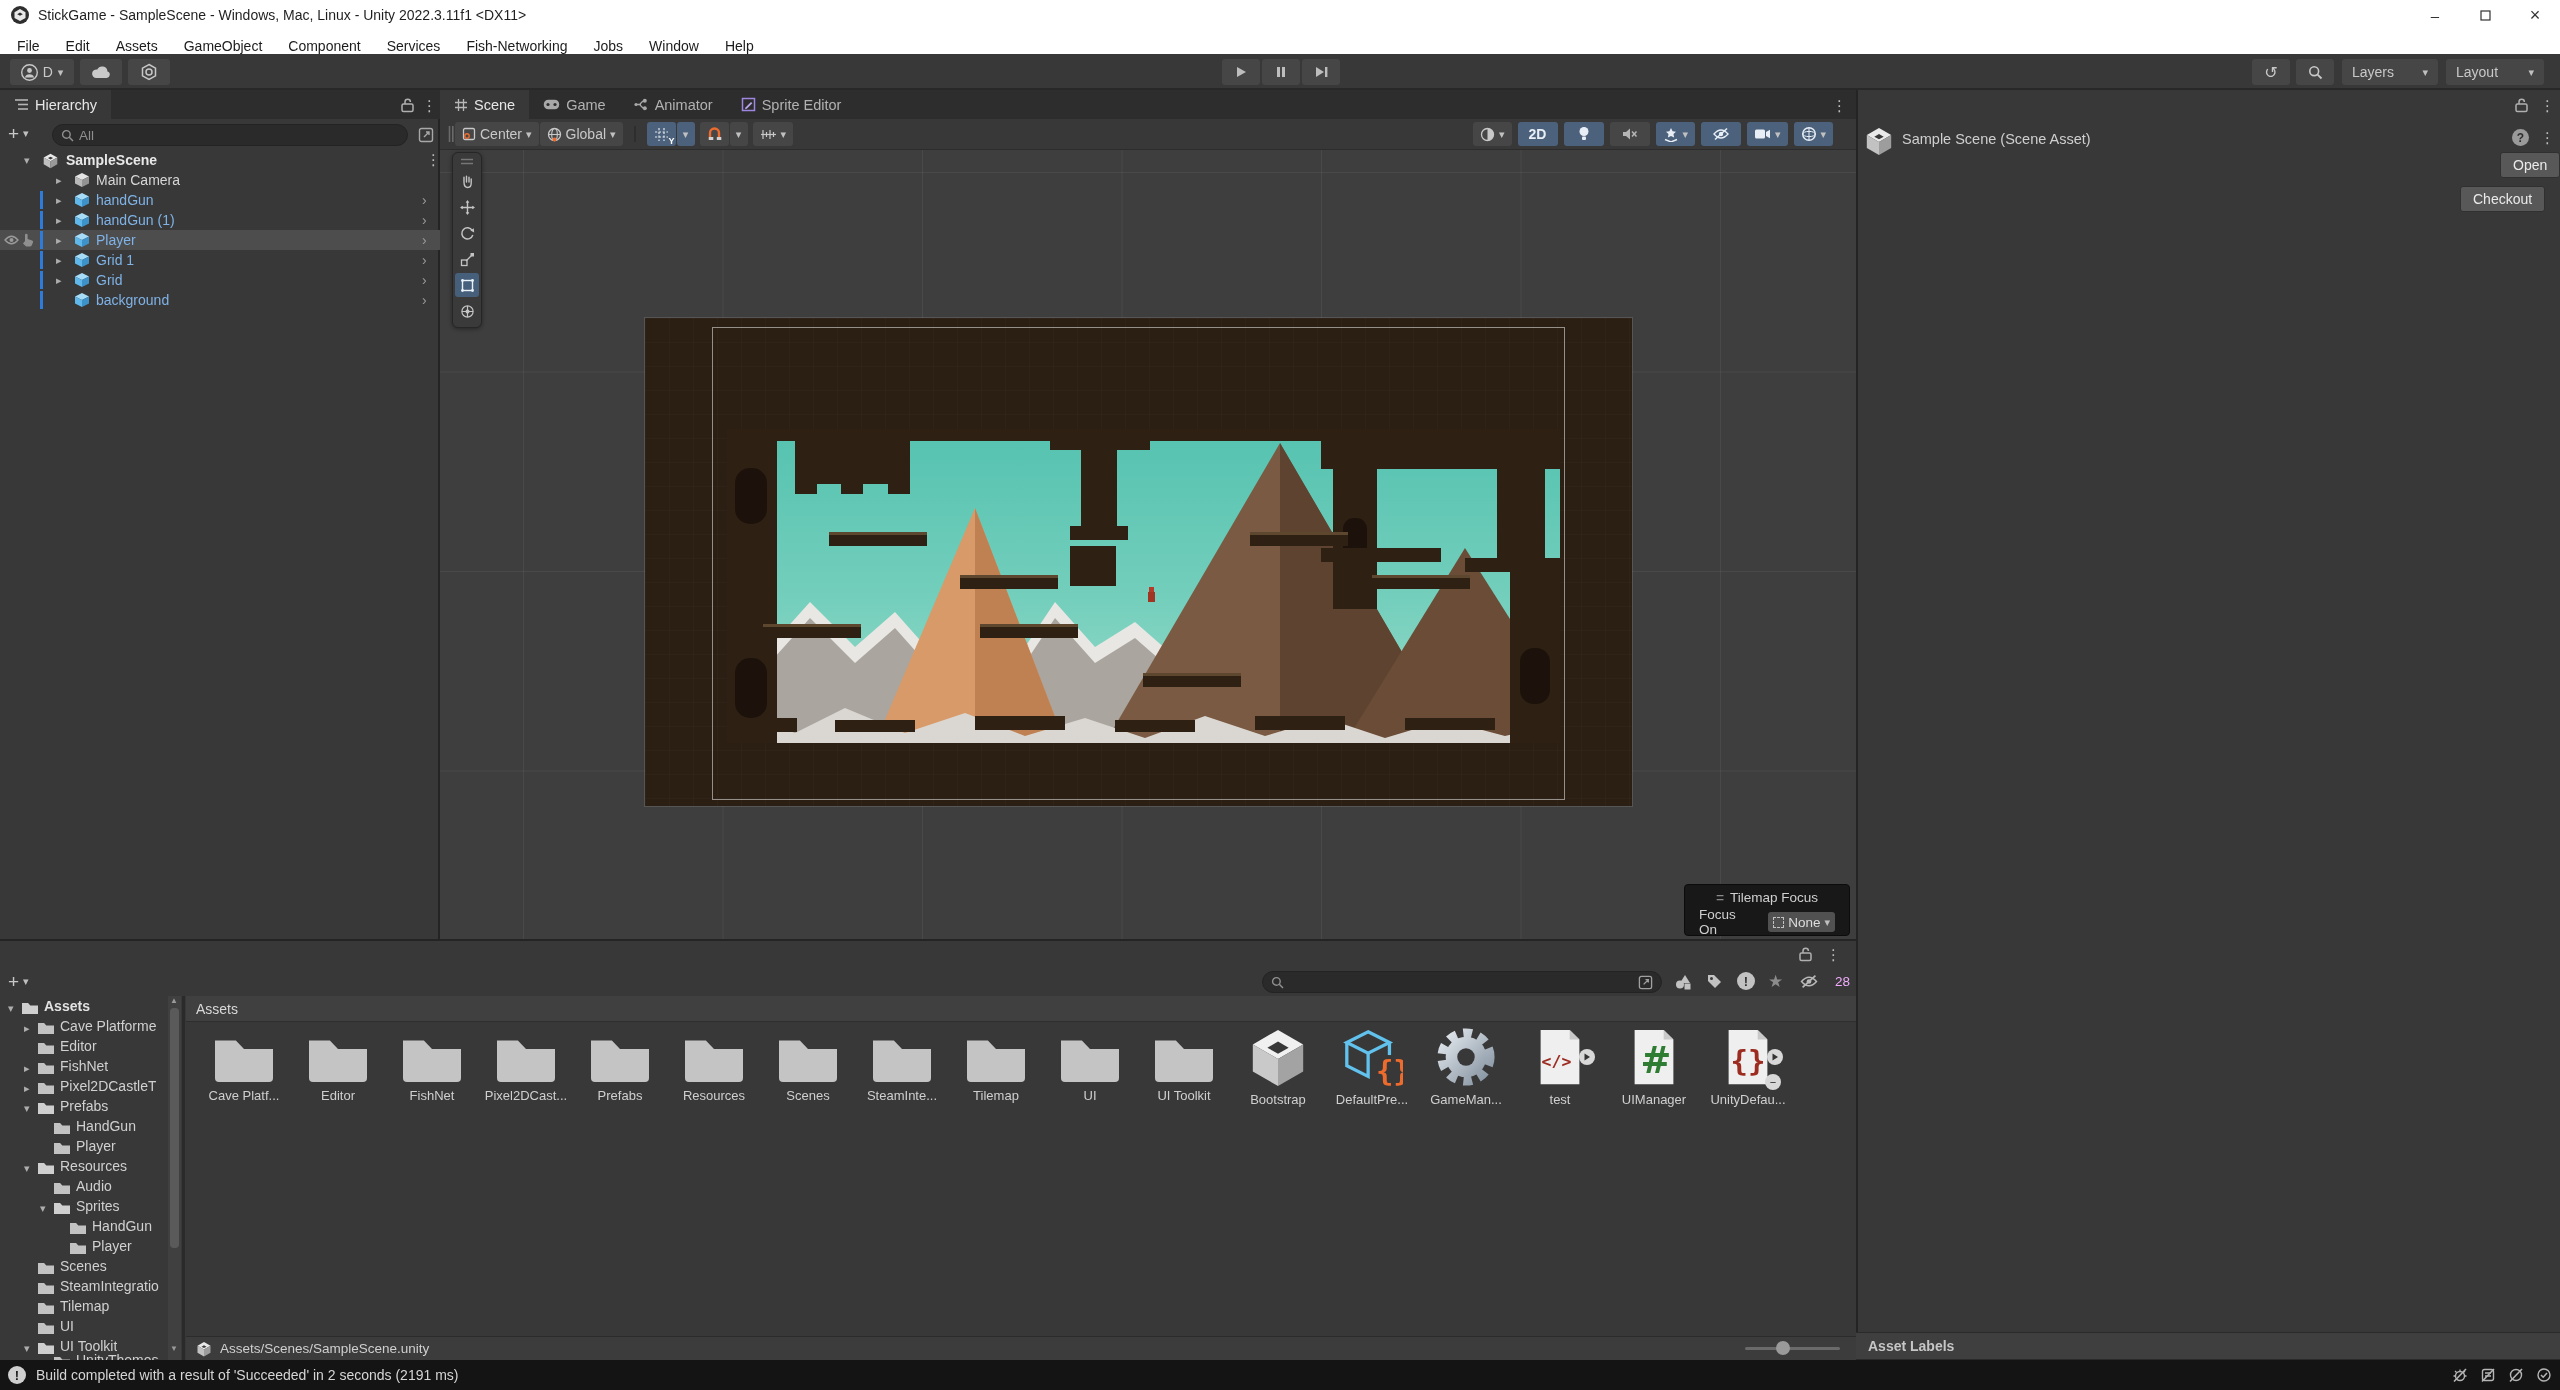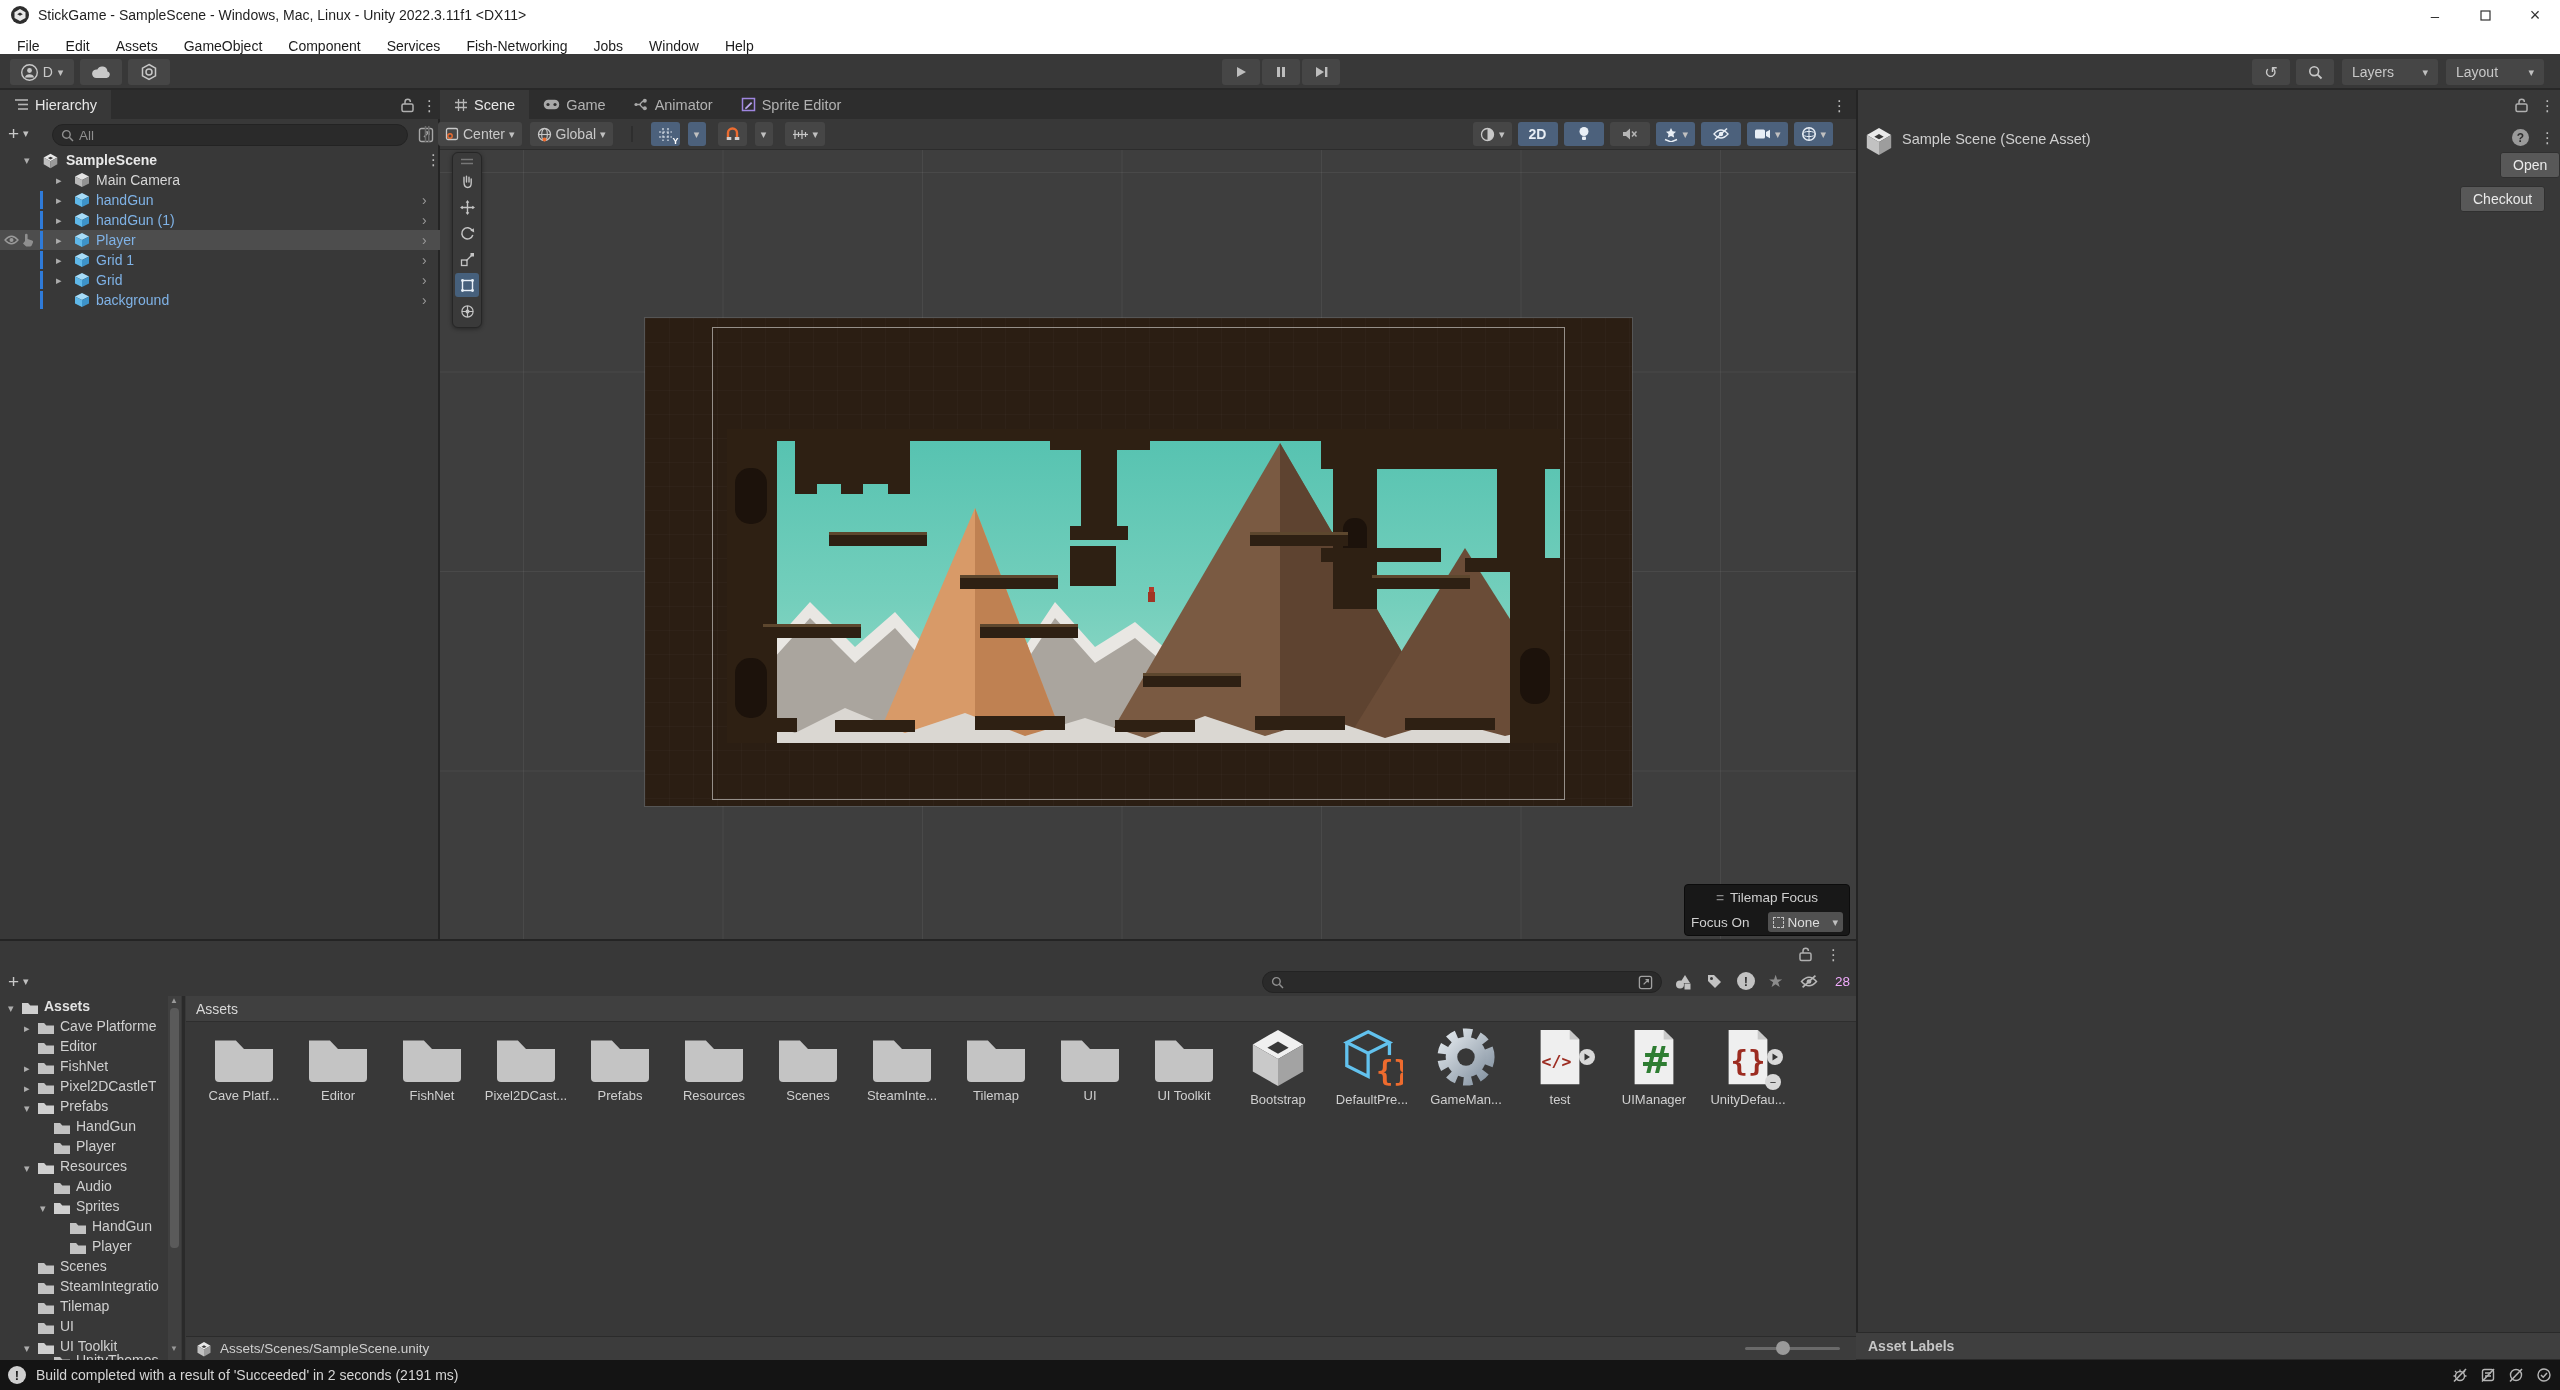--- a/index.html
+++ b/index.html
@@ -332,21 +332,21 @@
       <svg width="15" height="15" viewBox="0 0 15 15">
           <rect x="1.5" y="1.5" width="12" height="12" fill="none" stroke="#9f86e0" stroke-width="1.5"></rect>
           <path d="M4.5 10.5 L10 5 l1.3 1.3 L5.8 11.8 4 12.2 z" fill="#b9a6ee"></path>
         </svg>
       <span>Sprite Editor</span>
     </div>
   </div>
   <span class="abs kebab" style="left:1832px;top:97px">⋮</span>
 
   <div class="abs scene-tbar"></div>
-  <div class="abs flex" style="left:424px;top:122px;gap:8px">
+  <div class="abs flex" style="left:448px;top:122px;gap:1px">
     <svg width="6" height="18" viewBox="0 0 6 18">
         <line x1="1.5" y1="1" x2="1.5" y2="17" stroke="#6a6a6a" stroke-width="1.6"></line>
         <line x1="4.8" y1="1" x2="4.8" y2="17" stroke="#6a6a6a" stroke-width="1.6"></line>
       </svg>
     <div class="sbtn">
       <svg width="14" height="14" viewBox="0 0 14 14">
           <rect x="1.5" y="1.5" width="11" height="11" rx="1.5" fill="none" stroke="#c8c8c8" stroke-width="1.3"></rect>
           <circle cx="5" cy="9" r="2.2" fill="none" stroke="#ec6c30" stroke-width="1.4"></circle>
         </svg>
       <span>Center</span>
@@ -579,21 +579,21 @@
           <rect x="5.8" y="5.8" width="3.4" height="3.4" fill="#c4c4c4"></rect>
         </svg>
       </div>
   </div>
 
   <div class="abs tm-overlay">
     <div class="flex" style="height:25px;padding:0 8px;gap:7px;justify-content:center">
       <span style="color:#8a8a8a;letter-spacing:-1px">=</span>
       <span style="font-size:13.5px">Tilemap Focus</span>
     </div>
-    <div class="flex" style="height:24px;padding:0 6px;gap:18px">
+    <div class="flex" style="height:24px;padding:0 14px;gap:18px">
       <span style="font-size:13.5px">Focus On</span>
       <div class="tm-dd" style="flex:1">
         <span class="dashed-sq"></span>
         <span style="font-size:13.5px">None</span>
         <span class="caret" style="margin-left:auto">▾</span>
       </div>
     </div>
   </div>
 
   <div class="abs panel" style="left:1856px;top:90px;width:704px;height:1270px;border-left:2px solid #242424"></div>

